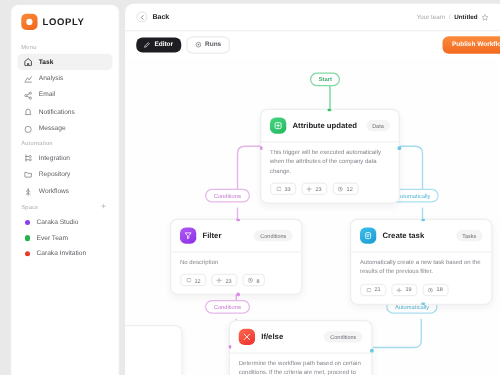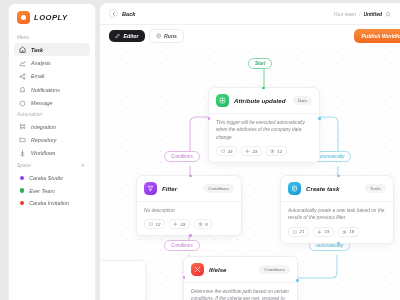--- a/index.html
+++ b/index.html
@@ -7,21 +7,20 @@
     width: 400px; height: 300px;
     overflow: hidden;
     background: #e8e8e8;
     font-family: "Liberation Sans", sans-serif;
   }
   #app {
     position: relative;
     width: 400px; height: 300px;
     background: #e9e9ea;
     overflow: hidden;
-    font-style: italic;
   }
 
   
   .sidebar {
     position: absolute;
     left: 8px; top: 3px;
     width: 88px; height: 297px;
     background: #ffffff;
     border-radius: 7px 7px 0 0;
     border: 1px solid #ececed;

